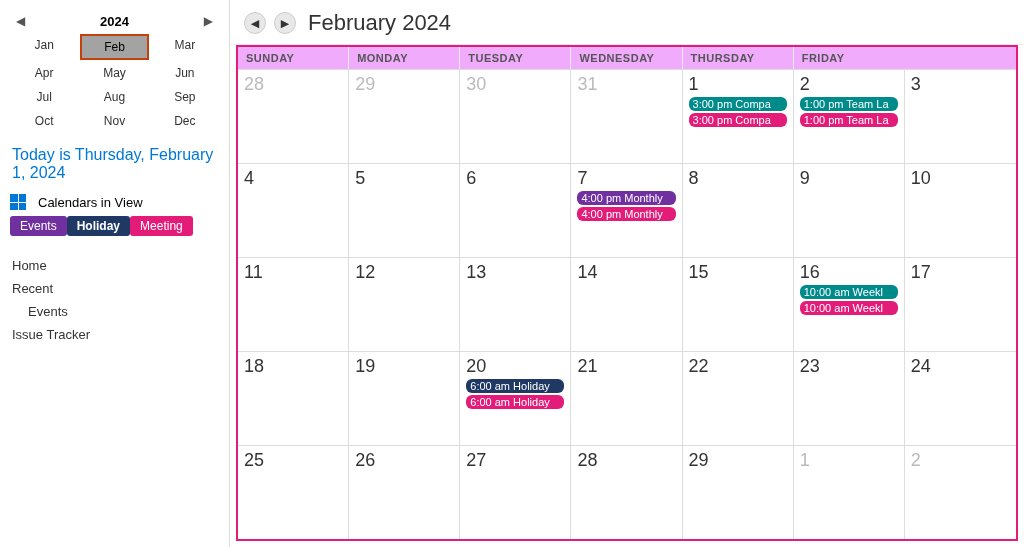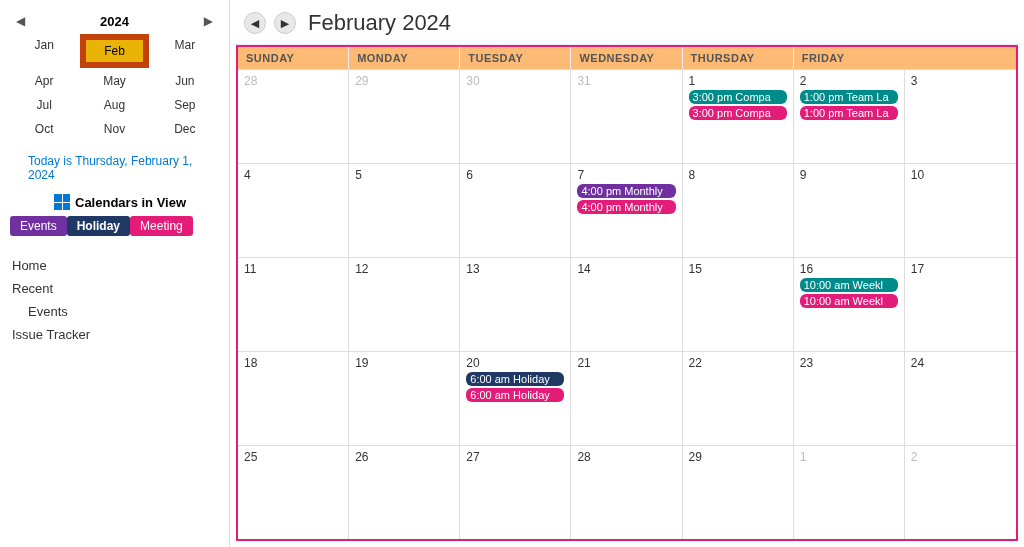--- a/index.html
+++ b/index.html
@@ -7,59 +7,59 @@
 
     
     .sidebar { width: 230px; min-width: 230px; padding: 8px 10px; border-right: 1px solid #ddd; overflow-y: auto; }
 
     .mini-cal { width: 100%; margin-bottom: 10px; }
     .mini-cal-header { display: flex; align-items: center; justify-content: space-between; padding: 4px 2px; }
     .mini-cal-header .year { font-weight: bold; font-size: 13px; cursor: pointer; }
     .mini-cal-nav { cursor: pointer; font-size: 12px; color: #555; background: none; border: none; padding: 2px 4px; }
     .mini-cal-months { display: grid; grid-template-columns: repeat(3, 1fr); gap: 2px; text-align: center; }
     .month-cell { padding: 4px 2px; cursor: pointer; font-size: 12px; color: #333; }
-    .month-cell.selected { border: 6px solid #c2410c; background: #eab308; color: #000; }
-
-    .today-text { font-size: 12px; color: #555; padding: 4px 2px 8px 2px; margin-left: 16px; }
+    .month-cell.selected { border: 2px solid #c2410c; background: #a3a3a3; color: #000; }
+
+    .today-text { font-size: 16px; color: #555; padding: 4px 2px 8px 2px; }
     .today-text span { color: #0078d4; font-weight: 500; }
 
     .calendars-section { margin-top: 4px; }
-    .calendars-title { display: flex; align-items: center; gap: 5px; font-size: 13px; font-weight: 700; margin-bottom: 6px; margin-left: 44px; }
+    .calendars-title { display: flex; align-items: center; gap: 12px; font-size: 13px; font-weight: 400; margin-bottom: 6px; }
     .cal-grid-icon { width: 16px; height: 16px; display: inline-grid; grid-template-columns: 1fr 1fr; gap: 1px; }
     .cal-grid-icon span { background: #0078d4; display: block; }
     .calendar-badge { display: inline-block; padding: 3px 10px; border-radius: 3px; color: #fff; font-size: 12px; margin-bottom: 4px; cursor: pointer; }
     .badge-events { background: #7030a0; }
     .badge-holiday { background: #1f3864; font-weight: bold; }
     .badge-meeting { background: #e31c79; }
 
     .nav-links { margin-top: 14px; }
     .nav-link { display: block; padding: 4px 2px; font-size: 13px; color: #333; cursor: pointer; text-decoration: none; }
     .nav-link.indented { padding-left: 18px; }
 
     
     .main { flex: 1; display: flex; flex-direction: column; overflow: hidden; }
 
     .cal-header { display: flex; align-items: center; gap: 8px; padding: 10px 14px 8px 14px; border-bottom: 1px solid #eee; }
     .nav-btn { background: #e8e8e8; border: 1px solid #ccc; border-radius: 50%; width: 22px; height: 22px; cursor: pointer; display: flex; align-items: center; justify-content: center; font-size: 11px; color: #333; }
     .cal-title { font-size: 22px; font-weight: 400; color: #333; margin-left: 4px; }
 
     .cal-grid { flex: 1; display: flex; flex-direction: column; overflow: hidden; border: 2px solid #e31c79; margin: 0 6px 6px 6px; }
 
-    .day-headers { display: grid; grid-template-columns: repeat(7, 1fr); border-bottom: 1px solid #ddd; background: #fdba74; }
+    .day-headers { display: grid; grid-template-columns: repeat(7, 1fr); border-bottom: 1px solid #ddd; background: #f0abfc; }
     .day-header { padding: 5px 8px; font-size: 11px; font-weight: 600; color: #555; text-transform: uppercase; letter-spacing: 0.5px; border-right: 1px solid #eee; }
     .day-header:last-child { border-right: none; }
 
     .weeks { flex: 1; display: flex; flex-direction: column; overflow: hidden; }
     .week-row { display: grid; grid-template-columns: repeat(7, 1fr); flex: 1; border-bottom: 1px solid #ddd; }
     .week-row:last-child { border-bottom: none; }
 
     .day-cell { border-right: 1px solid #ddd; padding: 4px 6px; overflow: hidden; min-height: 0; }
     .day-cell:last-child { border-right: none; }
     .day-cell.other-month { color: #bbb; }
-    .day-num { font-size: 12px; font-weight: 400; color: #333; margin-bottom: 2px; }
+    .day-num { font-size: 18px; font-weight: 400; color: #333; margin-bottom: 2px; }
     .day-cell.other-month .day-num { color: #bbb; }
 
     .event { display: block; font-size: 11px; padding: 1px 4px; margin-bottom: 2px; border-radius: 6px; color: #fff; white-space: nowrap; overflow: hidden; text-overflow: ellipsis; cursor: pointer; }
     .event.teal { background: #008b8b; }
     .event.purple { background: #7030a0; }
     .event.pink { background: #e31c79; }
     .event.dark-teal { background: #1f3864; }
   </style>
 </head>
 <body>

